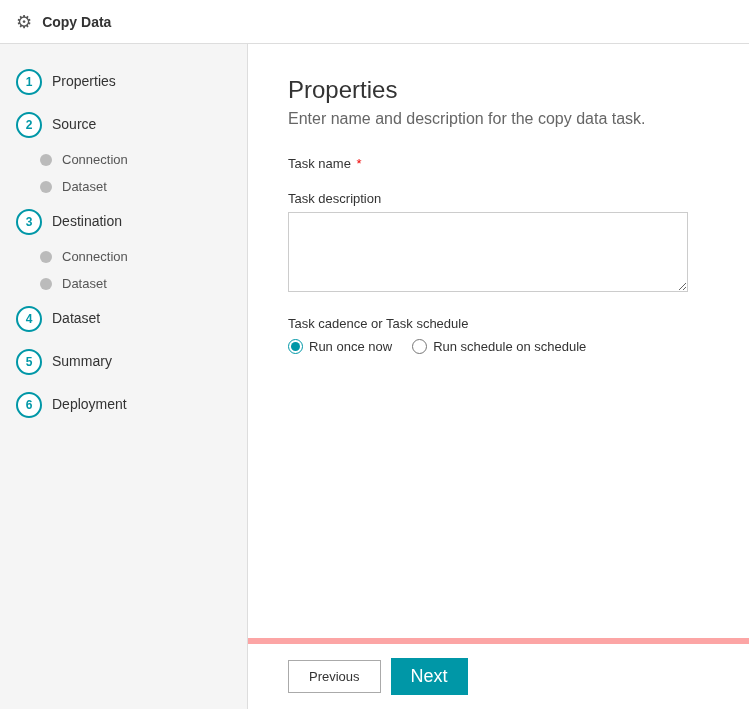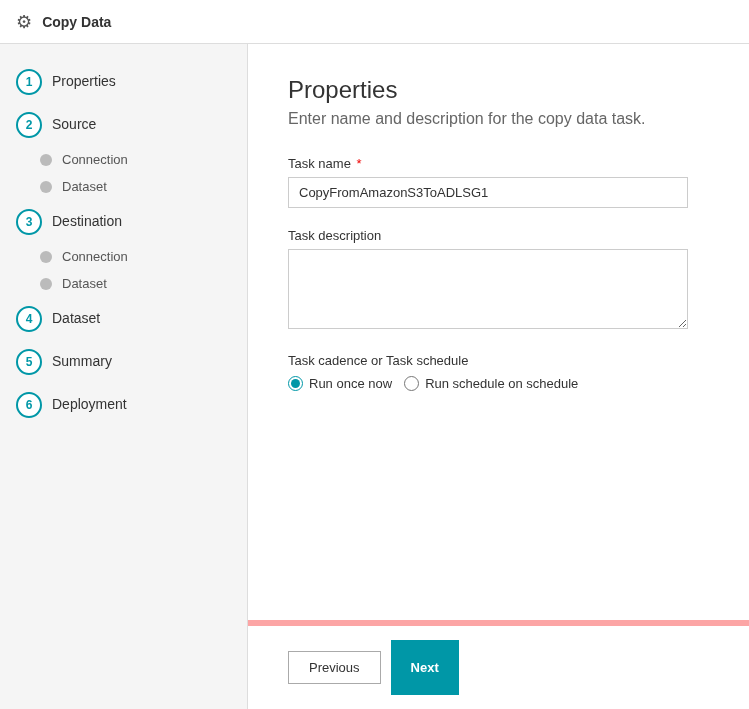--- a/index.html
+++ b/index.html
@@ -175,21 +175,21 @@
     .radio-group-label {
       font-size: 13px;
       color: #333;
       margin-bottom: 8px;
       display: block;
     }
 
     .radio-options {
       display: flex;
       align-items: center;
-      gap: 12px;
+      gap: 20px;
     }
 
     .radio-option {
       display: flex;
       align-items: center;
       gap: 6px;
       cursor: pointer;
     }
 
     .radio-option input[type="radio"] {
@@ -217,27 +217,27 @@
     .btn-prev {
       padding: 8px 20px;
       border: 1px solid #aaa;
       background: #fff;
       color: #333;
       font-size: 13px;
       cursor: pointer;
     }
 
     .btn-next {
-      padding: 20px 20px;
+      padding: 8px 20px;
       border: none;
       background: #0097a7;
       color: #fff;
-      font-size: 13px;
-      cursor: pointer;
-      font-weight: 700;
+      font-size: 18px;
+      cursor: pointer;
+      font-weight: 400;
     }
   </style>
 </head>
 <body>
 
 <div class="top-bar">
   <span class="top-bar-icon">⚙</span>
   <span class="top-bar-title">Copy Data</span>
 </div>
 
@@ -313,21 +313,20 @@
     <div class="content-inner">
 
       <h1 class="page-title">Properties</h1>
       <p class="page-subtitle">Enter name and description for the copy data task.</p>
 
       <div class="form-group">
         <label class="form-label">
           <span>Task name</span>
           <span class="required-star">*</span>
         </label>
-        <input type="text" class="form-input" value="CopyFromAmazonS3ToADLSG1" style="">
       </div>
 
       <div class="form-group">
         <label class="form-label">Task description</label>
         <textarea class="form-textarea" style=""></textarea>
       </div>
 
       <div class="form-group">
         <span class="radio-group-label">Task cadence or Task schedule</span>
         <div class="radio-options">

